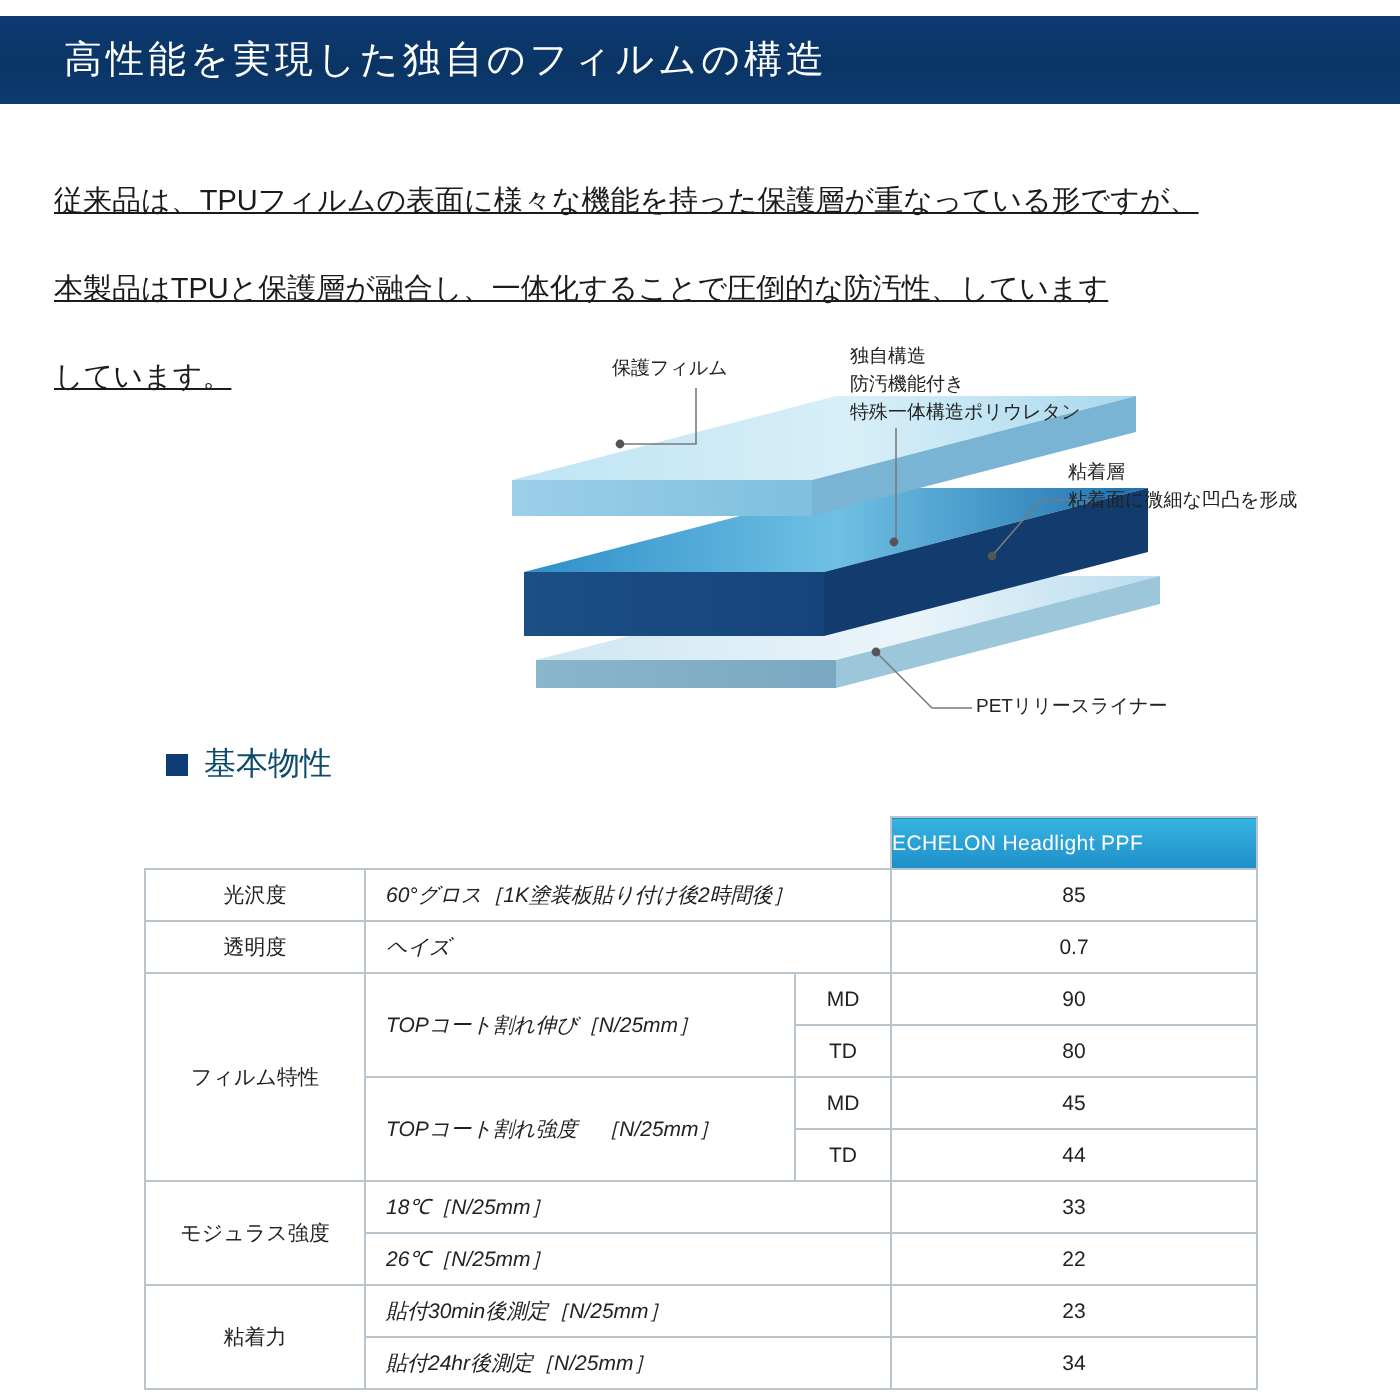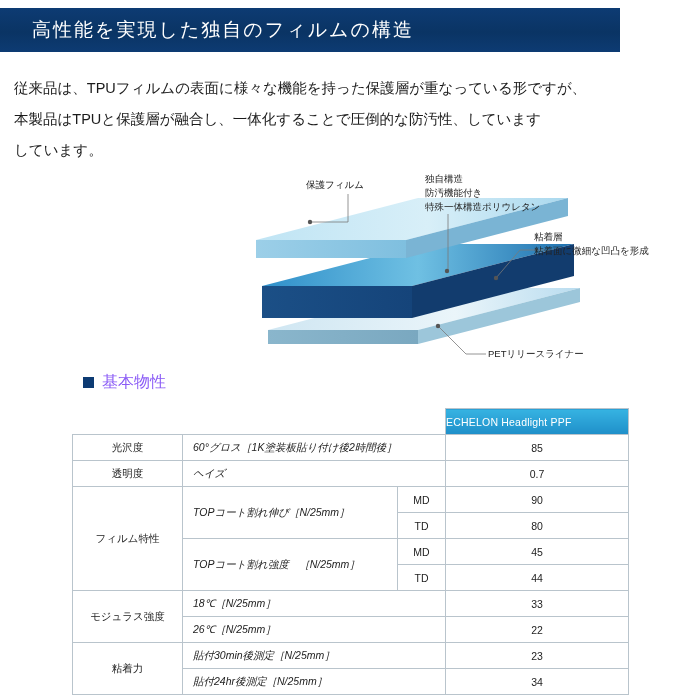--- a/index.html
+++ b/index.html
@@ -13,21 +13,21 @@
     font-family: "Liberation Sans", sans-serif;
     color: #222;
     overflow: hidden;
   }
 
   
   .header-banner {
     position: absolute;
     left: 0;
     top: 8px;
-    width: 620px;
+    width: 700px;
     height: 44px;
     background: linear-gradient(180deg, #0d3b73 0%, #0a3464 55%, #0d3b73 100%);
     display: flex;
     align-items: center;
   }
   .header-title {
     color: #ffffff;
     font-size: 19px;
     letter-spacing: 2px;
     padding-left: 32px;
@@ -38,21 +38,22 @@
   .intro {
     position: absolute;
     left: 12px;
     top: 72px;
     width: 676px;
     font-size: 14.5px;
     line-height: 2.0;
     color: #1b1b1b;
   }
   .intro p {
-    margin: 2px;
+    margin: 15px;
+    text-decoration: underline;
   }
 
   
   .diagram {
     position: absolute;
     left: 0;
     top: 158px;
     width: 700px;
     height: 218px;
   }
@@ -70,21 +71,21 @@
   .dlabel-unique  { left: 425px; top: 14px; }
   .dlabel-adhes   { left: 534px; top: 72px; }
   .dlabel-pet     { left: 488px; top: 189px; }
 
   
   .section-head {
     position: absolute;
     left: 83px;
     top: 372px;
     font-size: 16px;
-    color: #8b5cf6;
+    color: #0c4a6e;
     display: flex;
     align-items: center;
     gap: 8px;
   }
   .section-head .sq {
     display: inline-block;
     width: 11px;
     height: 11px;
     background: #0d3b73;
   }

